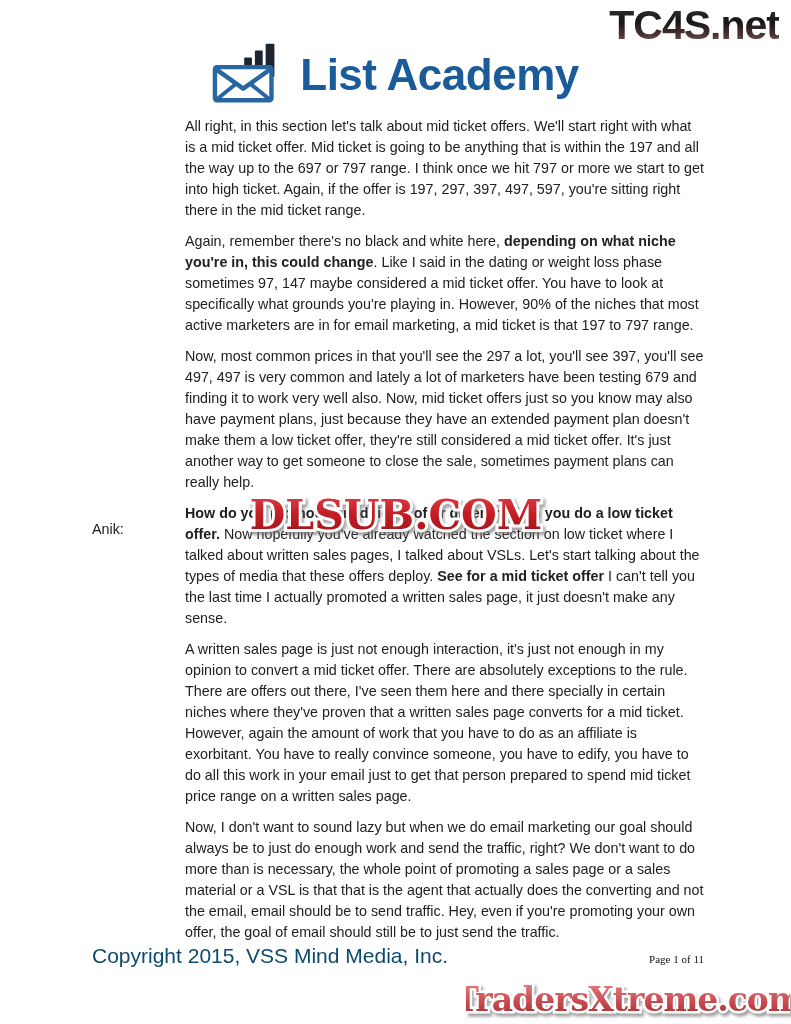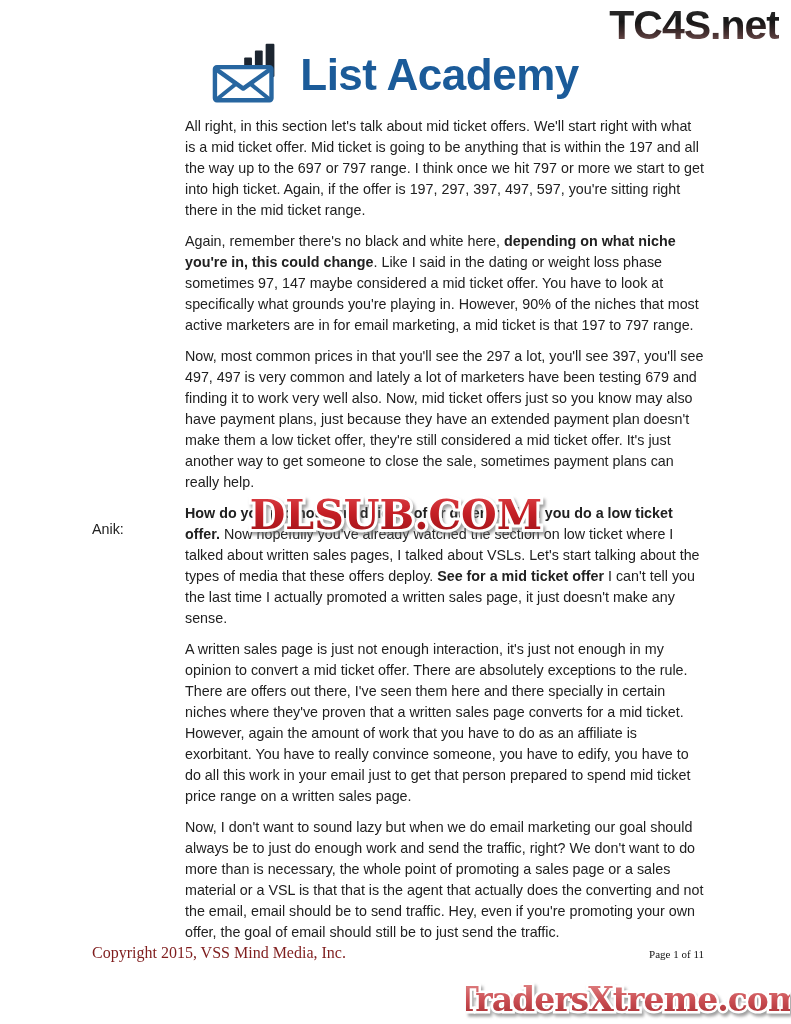--- a/index.html
+++ b/index.html
@@ -88,23 +88,23 @@
   .footer {
     position: absolute;
     top: 944px;
     left: 92px;
     width: 612px;
     display: flex;
     justify-content: space-between;
     align-items: baseline;
   }
   .copyright {
-    color: #7f1d1d;
-    font-size: 16px;
-    font-family: Liberation Serif, serif;
+    color: #0c4a6e;
+    font-size: 21px;
+    font-family: Liberation Sans, sans-serif;
   }
   .pagenum {
     color: #111;
     font-size: 11px;
     font-family: "Liberation Serif", serif;
   }
 </style>
 </head>
 <body>
 

